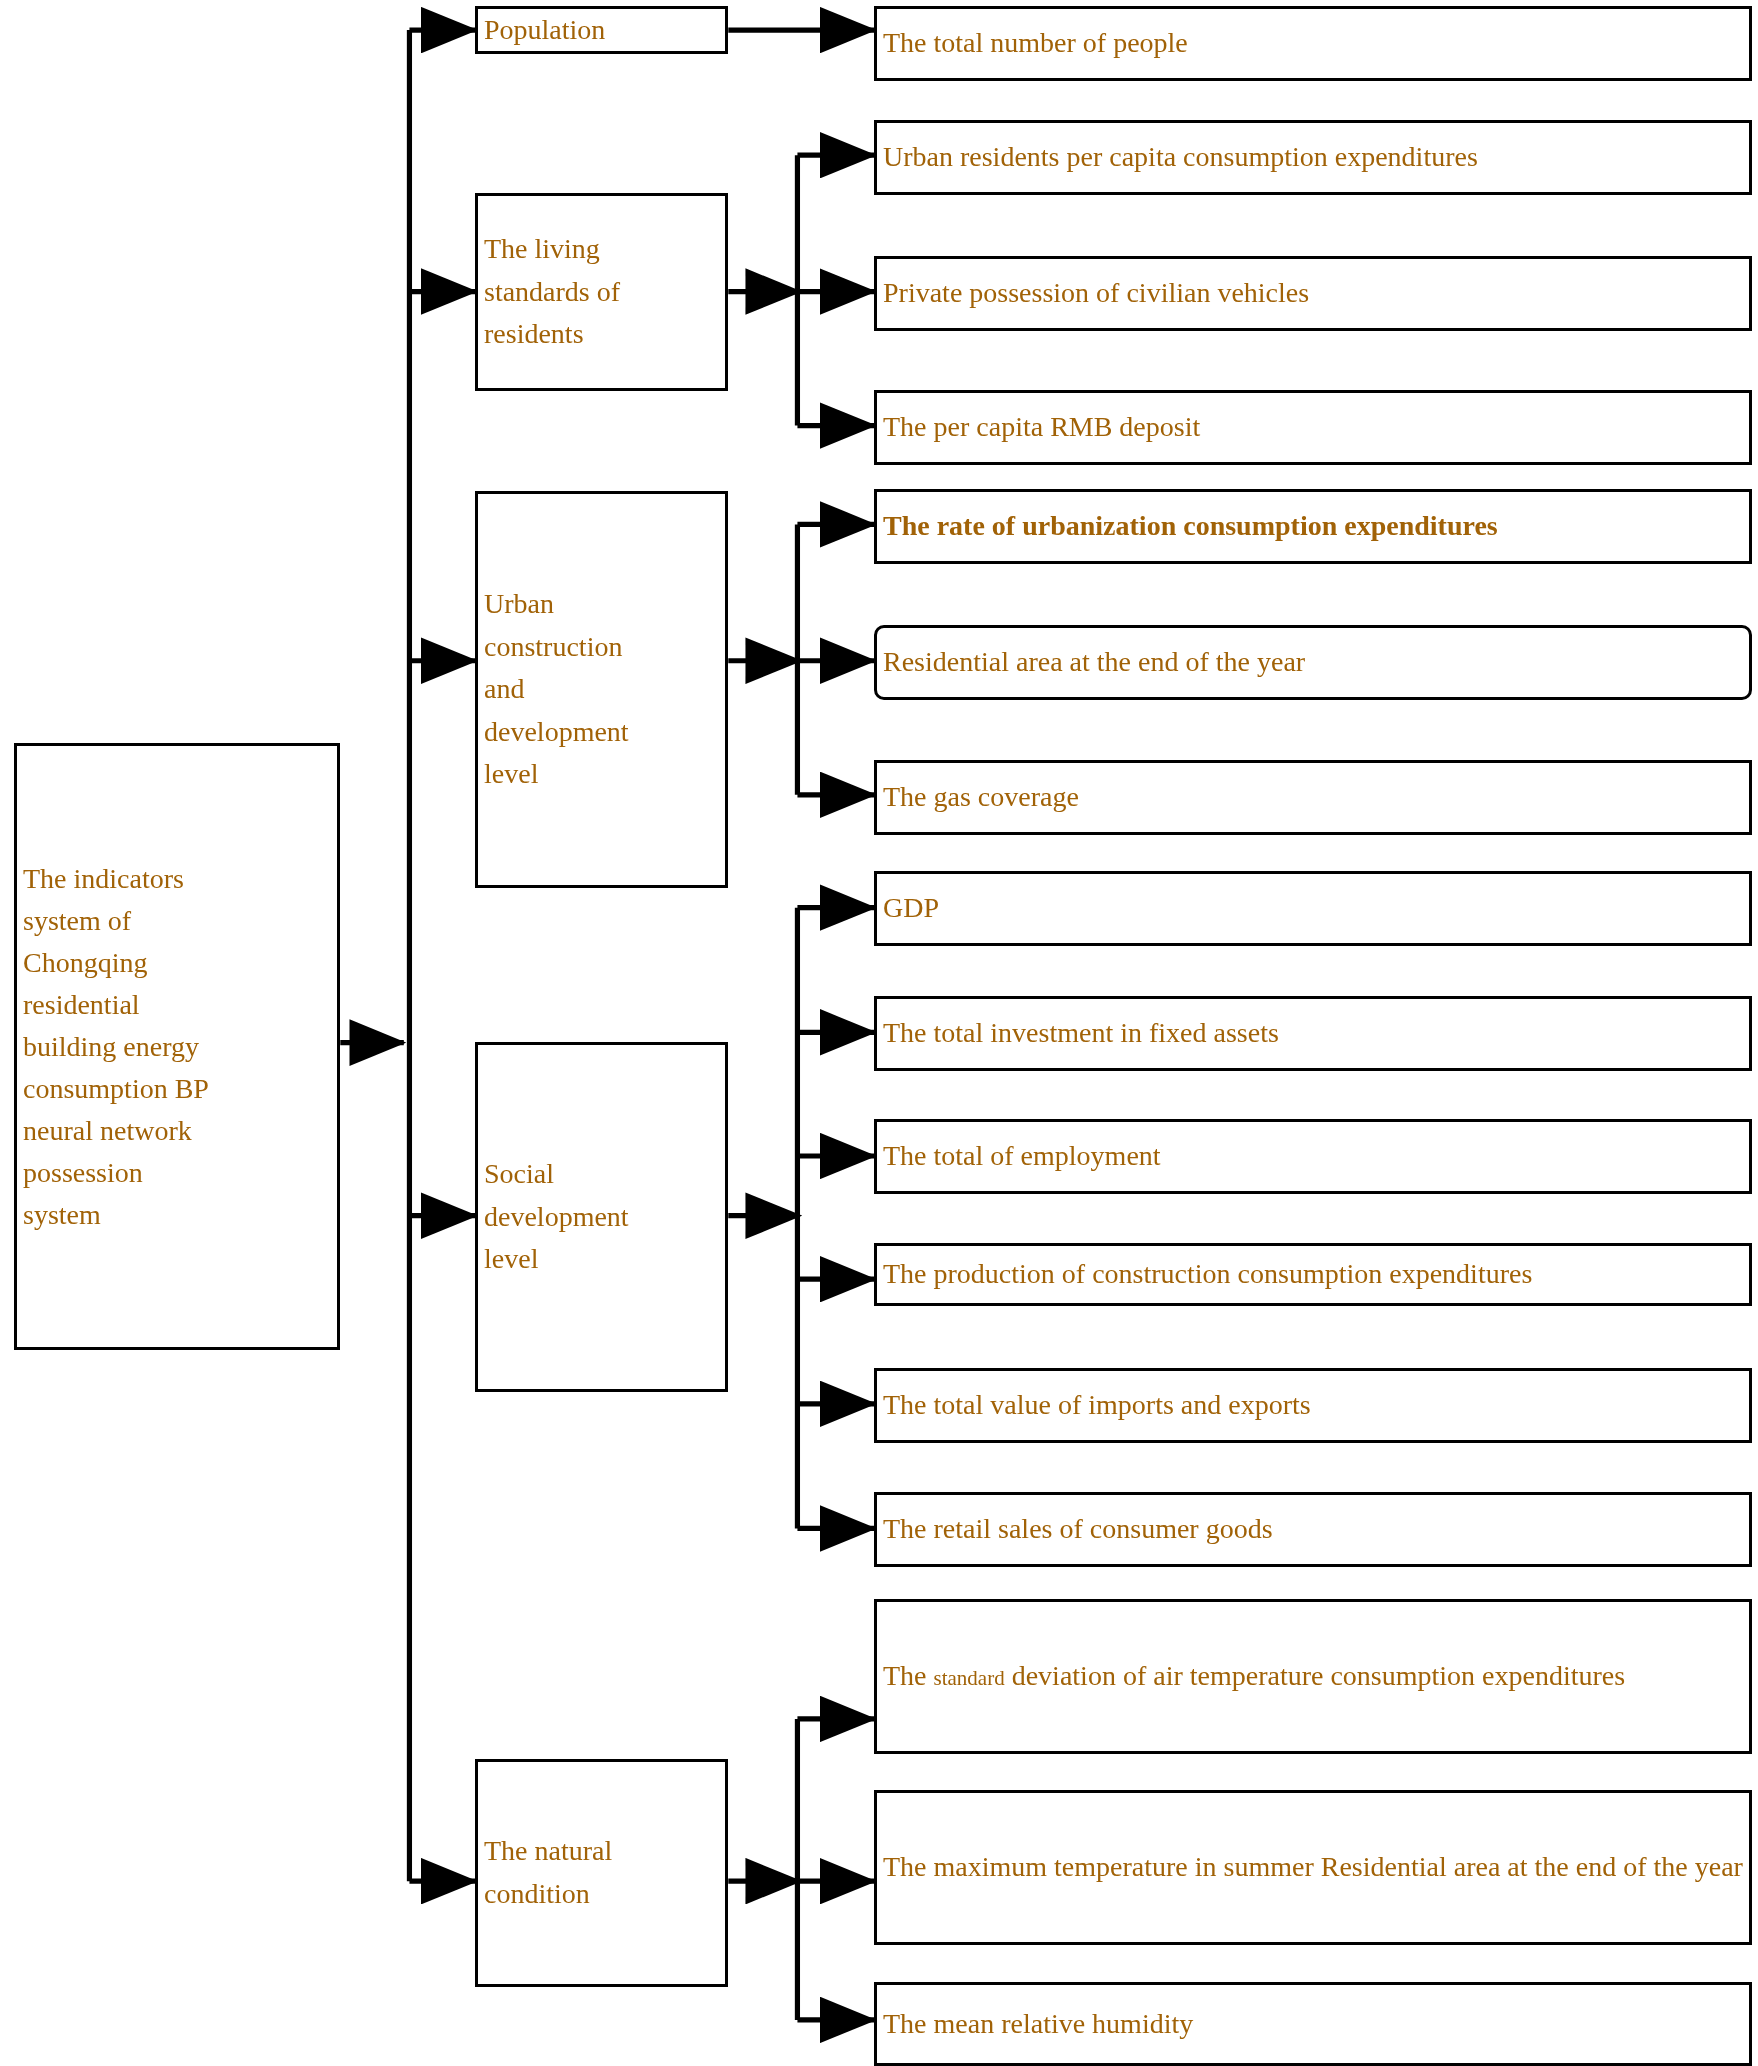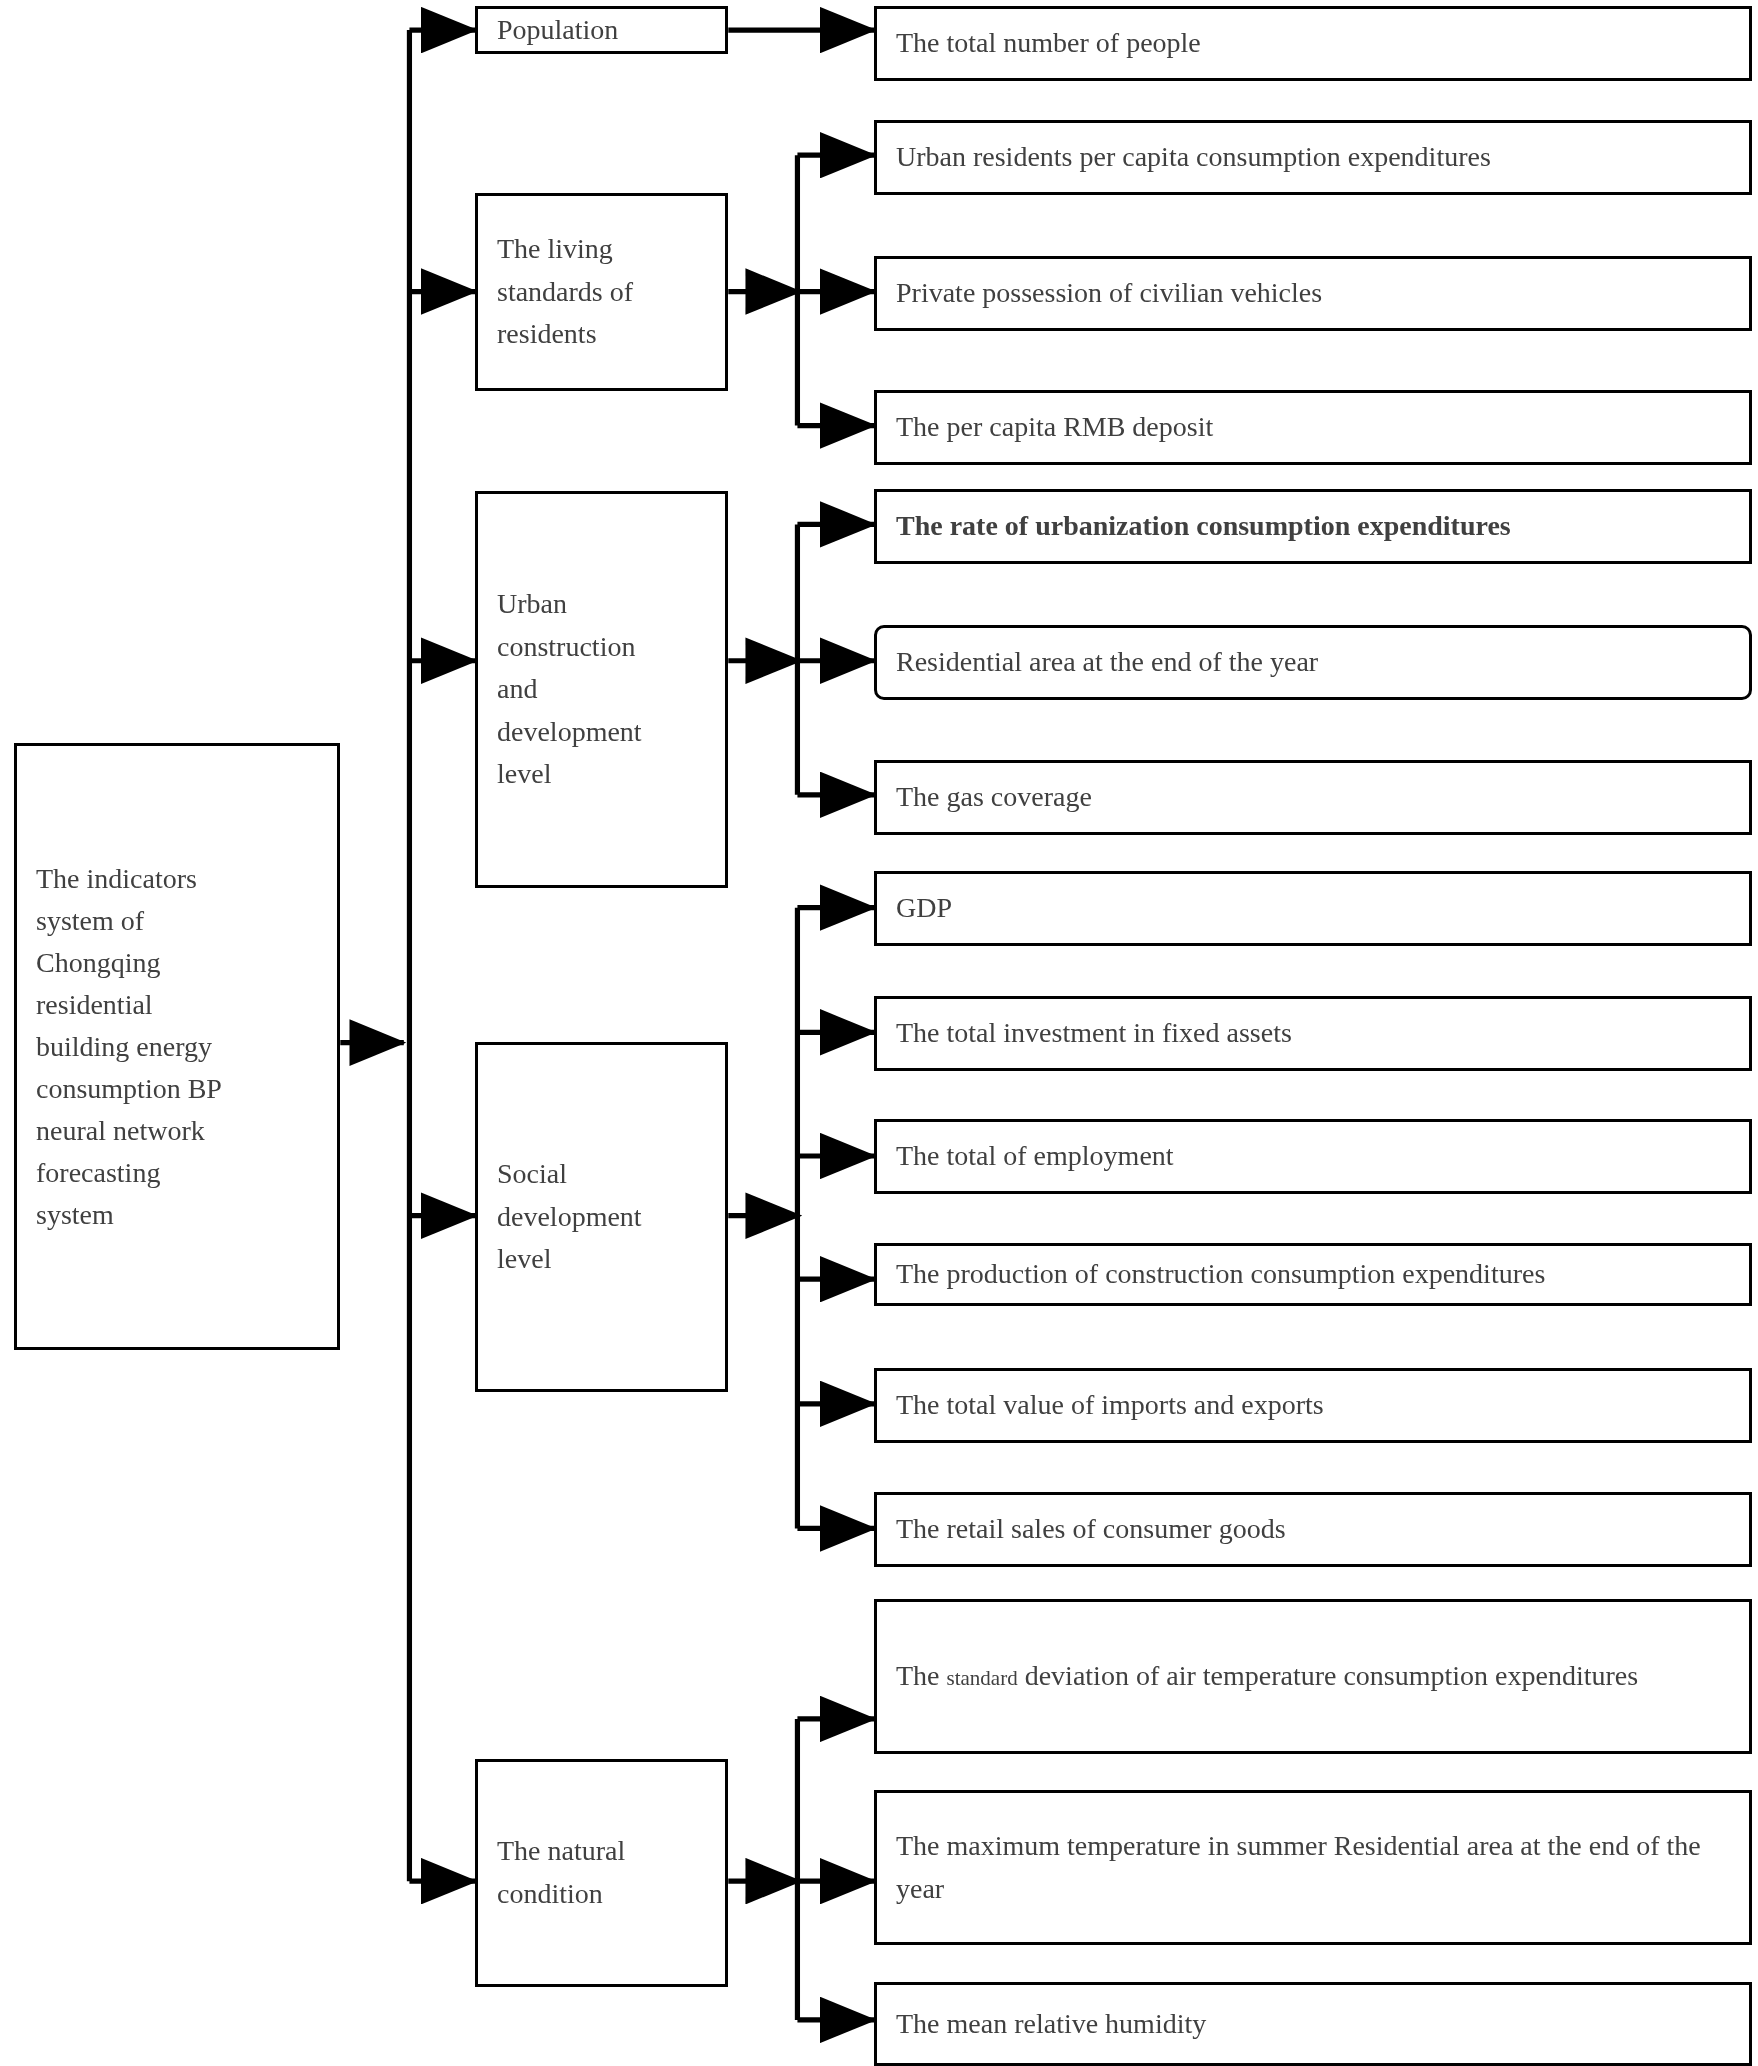--- a/index.html
+++ b/index.html
@@ -28,24 +28,24 @@
     box-sizing: border-box;
     border: 3.3px solid #000000;
     background: #ffffff;
     display: flex;
     align-items: center;
     overflow: hidden;
   }
   .node-text {
     display: block;
     width: 100%;
-    padding: 0 19px;
+    padding: 0 6px;
     font-size: 28px;
     line-height: 1.52;
-    color: #404040;
+    color: #a16207;
     text-align: left;
     white-space: pre-line;
   }
   .root-box .node-text { line-height: 1.50; }
   .lvl1-box  .node-text { line-height: 1.52; }
   .leaf-box  .node-text { line-height: 1.52; }
   .small-run { font-size: 21px; }
 </style>
 </head>
 <body>
@@ -103,21 +103,21 @@
   </svg>
 
   <div class="node-box root-box" style="left:14px; top:743px; width:326px; height:607px;">
     <span class="node-text">The indicators
 system of
 Chongqing
 residential
 building energy
 consumption BP
 neural network
-forecasting
+possession
 system</span>
   </div>
 
   <div class="node-box lvl1-box" style="left:475px; top:6.1px; width:253px; height:48px;">
     <span class="node-text">Population</span>
   </div>
 
   <div class="node-box lvl1-box" style="left:475px; top:193px; width:253px; height:198px;">
     <span class="node-text">The living
 standards of

